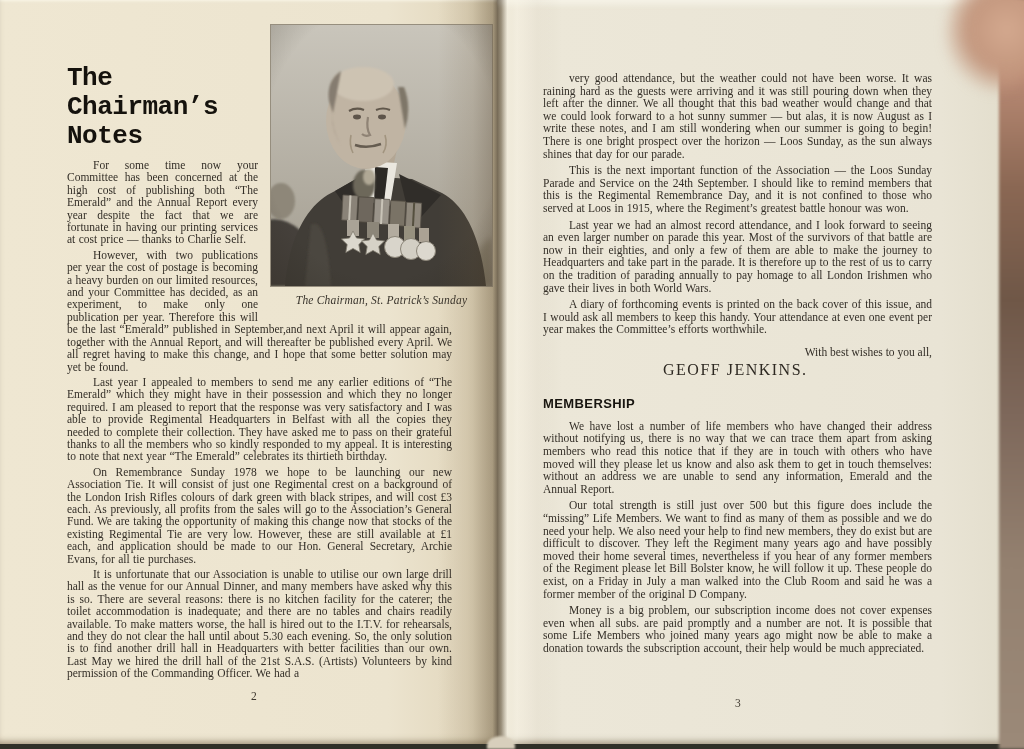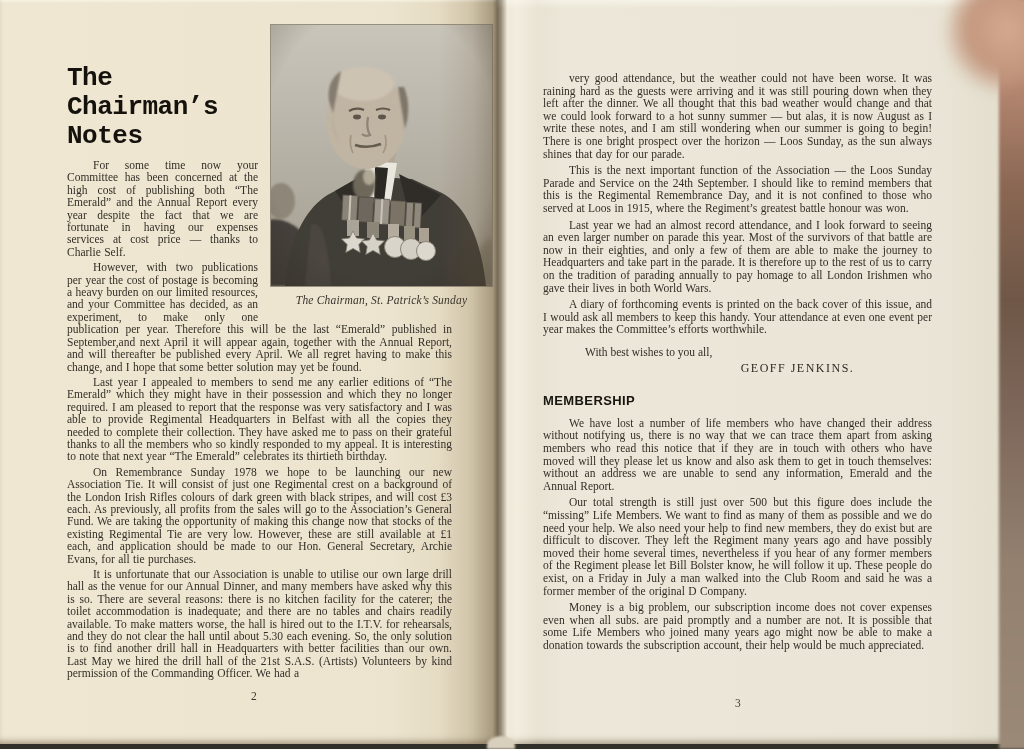--- a/index.html
+++ b/index.html
@@ -33,22 +33,22 @@
   .page-right p.body { line-height:12.6px; margin:0 0 4px 0; }
   .photo-float { float:right; width:223px; margin:-40px -41px 6px 12px; }
   .photo {
     width:221px; height:261px; border:1px solid #968e7e; background:#b5b0a4;
   }
   .photo svg { display:block; }
   .caption {
     font-style:italic; font-size:11.5px; letter-spacing:.2px; text-align:center;
     margin-top:7px; color:#38332b; white-space:nowrap;
   }
-  .vale { font-size:11.5px; color:#332e27; text-align:left; padding-left:42px; margin-top:10px; }
-  .sig  { font-size:12px; letter-spacing:1.5px; color:#2e2922; text-align:center; padding-left:120px; margin-top:3px; }
+  .vale { font-size:11.5px; color:#332e27; text-align:right; padding-left:42px; margin-top:10px; }
+  .sig  { font-size:16px; letter-spacing:1.5px; color:#2e2922; padding-left:120px; margin-top:3px; }
   .membership {
     font-family:"Liberation Sans","DejaVu Sans",sans-serif;
     font-size:13px; font-weight:bold; letter-spacing:.4px; color:#181510;
     margin:17px 0 9px 0;
   }
   .pagenum { position:absolute; font-size:11.5px; color:#3d372e; }
   .pn-left  { left:251px; top:690px; }
   .pn-right { left:238px; top:697px; }
   .gutter {
     position:absolute; left:438px; top:0; width:124px; height:744px; pointer-events:none;
@@ -150,21 +150,21 @@
           <circle cx="124" cy="222" r="10.5" fill="#d9d5cb" stroke="#8b8578" stroke-width="1"></circle>
           <circle cx="140" cy="224" r="10.5" fill="#d3cfc4" stroke="#8b8578" stroke-width="1"></circle>
           <circle cx="155" cy="226" r="9.5" fill="#dcd8ce" stroke="#8b8578" stroke-width="1"></circle>
           <rect width="221" height="261" fill="url(#vg)"></rect>
         </svg>
       </div>
       <div class="caption">The Chairman, St. Patrick’s Sunday</div>
     </div>
 
     <h1 class="title">The Chairman’s Notes</h1>
-    <p class="body">For some time now your Committee has been concerned at the high cost of publishing both “The Emerald” and the Annual Report every year despite the fact that we are fortunate in having our expenses services at cost price — thanks to Charlie Self.</p>
+    <p class="body">For some time now your Committee has been concerned at the high cost of publishing both “The Emerald” and the Annual Report every year despite the fact that we are fortunate in having our printing services at cost price — thanks to Charlie Self.</p>
     <p class="body">However, with two publications per year the cost of postage is becoming a heavy burden on our limited resources, and your Committee has decided, as an experiment, to make only one publication per year. Therefore this will be the last “Emerald” published in September,and next April it will appear again, together with the Annual Report, and will thereafter be published every April. We all regret having to make this change, and I hope that some better solution may yet be found.</p>
     <p class="body">Last year I appealed to members to send me any earlier editions of “The Emerald” which they might have in their possession and which they no longer required. I am pleased to report that the response was very satisfactory and I was able to provide Regimental Headquarters in Belfast with all the copies they needed to complete their collection. They have asked me to pass on their grateful thanks to all the members who so kindly responded to my appeal. It is interesting to note that next year “The Emerald” celebrates its thirtieth birthday.</p>
     <p class="body">On Remembrance Sunday 1978 we hope to be launching our new Association Tie. It will consist of just one Regimental crest on a background of the London Irish Rifles colours of dark green with black stripes, and will cost £3 each. As previously, all profits from the sales will go to the Association’s General Fund. We are taking the opportunity of making this change now that stocks of the existing Regimental Tie are very low. However, these are still available at £1 each, and application should be made to our Hon. General Secretary, Archie Evans, for all tie purchases.</p>
     <p class="body">It is unfortunate that our Association is unable to utilise our own large drill hall as the venue for our Annual Dinner, and many members have asked why this is so. There are several reasons: there is no kitchen facility for the caterer; the toilet accommodation is inadequate; and there are no tables and chairs readily available. To make matters worse, the hall is hired out to the I.T.V. for rehearsals, and they do not clear the hall until about 5.30 each evening. So, the only solution is to find another drill hall in Headquarters with better facilities than our own. Last May we hired the drill hall of the 21st S.A.S. (Artists) Volunteers by kind permission of the Commanding Officer. We had a</p>
     <div class="pagenum pn-left">2</div>
   </div>
 
   <div class="page page-right">
     <p class="body">very good attendance, but the weather could not have been worse. It was raining hard as the guests were arriving and it was still pouring down when they left after the dinner. We all thought that this bad weather would change and that we could look forward to a hot sunny summer — but alas, it is now August as I write these notes, and I am still wondering when our summer is going to begin! There is one bright prospect over the horizon — Loos Sunday, as the sun always shines that day for our parade.</p>
     <p class="body">This is the next important function of the Association — the Loos Sunday Parade and Service on the 24th September. I should like to remind members that this is the Regimental Remembrance Day, and it is not confined to those who served at Loos in 1915, where the Regiment’s greatest battle honour was won.</p>

